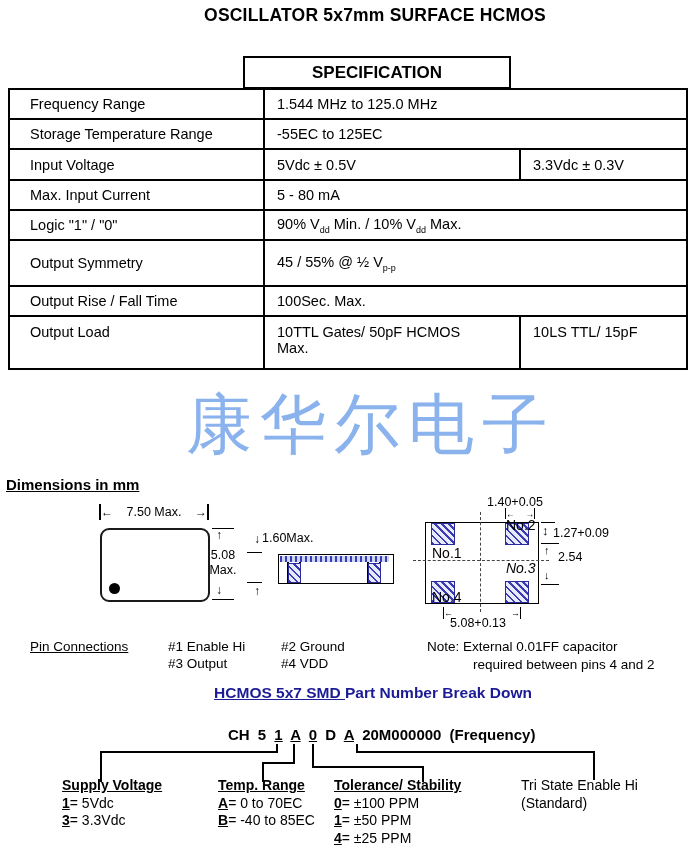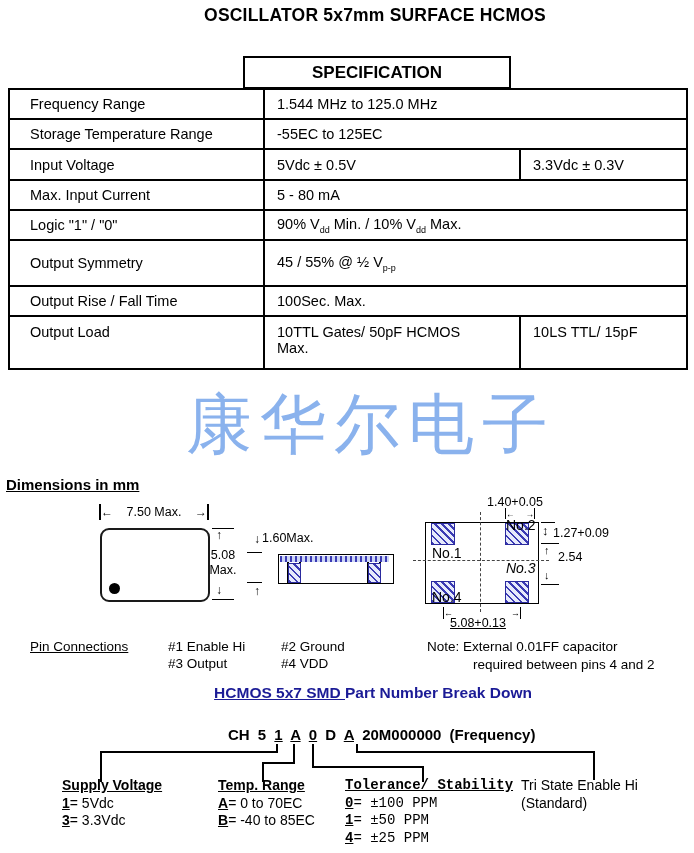--- a/index.html
+++ b/index.html
@@ -168,21 +168,21 @@
 <div class="abs dimtxt" style="left:553px;top:526px;">1.27+0.09</div>
 <div class="abs tick" style="left:541px;top:543px;width:18px;border-top-width:1px;"></div>
 <div class="abs arrow" style="left:544px;top:545px;font-size:11px;">↑</div>
 <div class="abs dimtxt" style="left:558px;top:550px;">2.54</div>
 <div class="abs arrow" style="left:544px;top:570px;font-size:11px;">↓</div>
 <div class="abs tick" style="left:541px;top:584px;width:18px;border-top-width:1px;"></div>
 <div class="abs dim-h" style="left:443px;top:607px;width:76px;height:12px;border-width:1.5px;font-size:9px;">
   <span>←</span>
   <span>→</span>
 </div>
-<div class="abs dimtxt" style="left:450px;top:616px;text-decoration:underline;">5.08+0.13</div>
+<div class="abs dimtxt" style="left:450px;top:616px;">5.08+0.13</div>
 
 <div class="abs smalltxt" style="left:427px;top:639px;">Note: External 0.01FF capacitor</div>
 <div class="abs smalltxt" style="left:473px;top:657px;">required between pins 4 and 2</div>
 
 <div class="abs smalltxt u" style="left:30px;top:639px;">Pin Connections</div>
 <div class="abs smalltxt" style="left:168px;top:639px;">#1 Enable Hi</div>
 <div class="abs smalltxt" style="left:281px;top:639px;">#2 Ground</div>
 <div class="abs smalltxt" style="left:168px;top:656px;">#3 Output</div>
 <div class="abs smalltxt" style="left:281px;top:656px;">#4 VDD</div>
 
@@ -202,21 +202,21 @@
 <div class="abs bd-col" style="left:62px;top:777px;">
   <div class="hd">Supply Voltage</div>
   <div><span class="ku">1</span><span>= 5Vdc</span></div>
   <div><span class="ku">3</span><span>= 3.3Vdc</span></div>
 </div>
 <div class="abs bd-col" style="left:218px;top:777px;">
   <div class="hd">Temp. Range</div>
   <div><span class="ku">A</span><span>= 0 to 70EC</span></div>
   <div><span class="ku">B</span><span>= -40 to 85EC</span></div>
 </div>
-<div class="abs bd-col" style="left:345px;top:777px;font-family:Liberation Mono, monospace;">
+<div class="abs bd-col" style="left:334px;top:777px;">
   <div class="hd">Tolerance/ Stability</div>
   <div><span class="ku">0</span><span>= ±100 PPM</span></div>
   <div><span class="ku">1</span><span>= ±50 PPM</span></div>
   <div><span class="ku">4</span><span>= ±25 PPM</span></div>
 </div>
 <div class="abs bd-col" style="left:521px;top:777px;">
   <div>Tri State Enable Hi</div>
   <div>(Standard)</div>
 </div>
 

